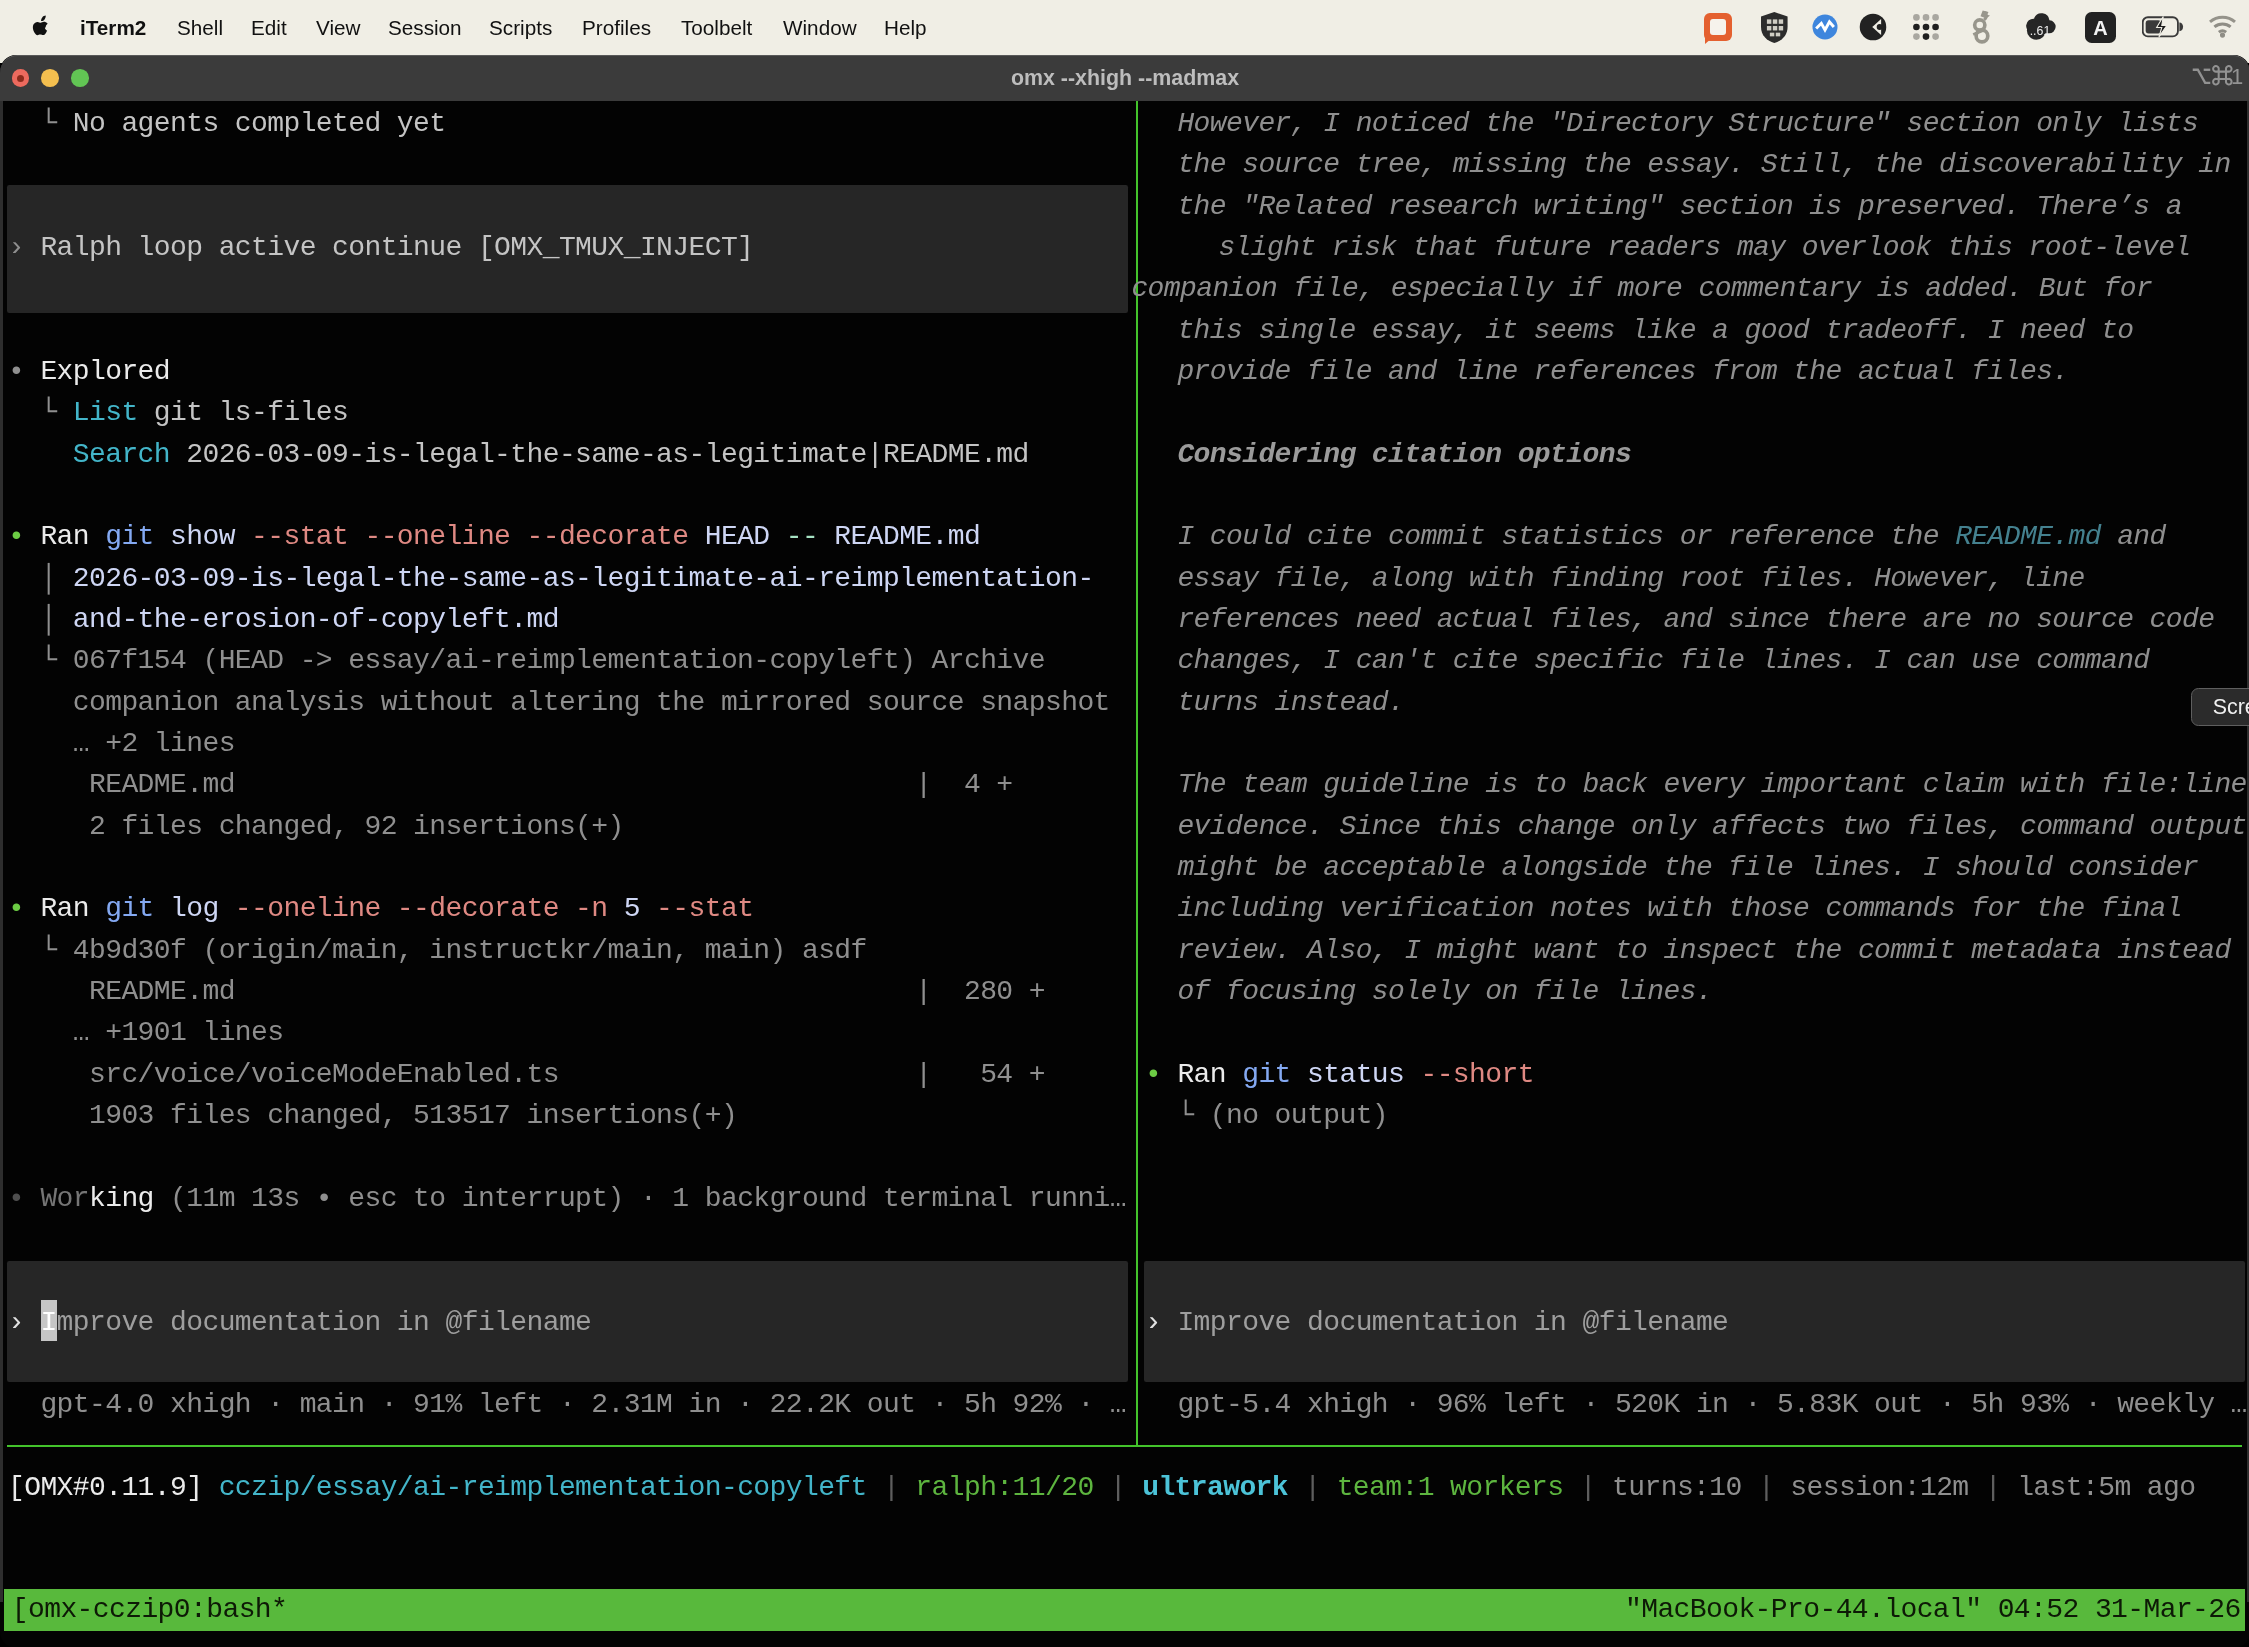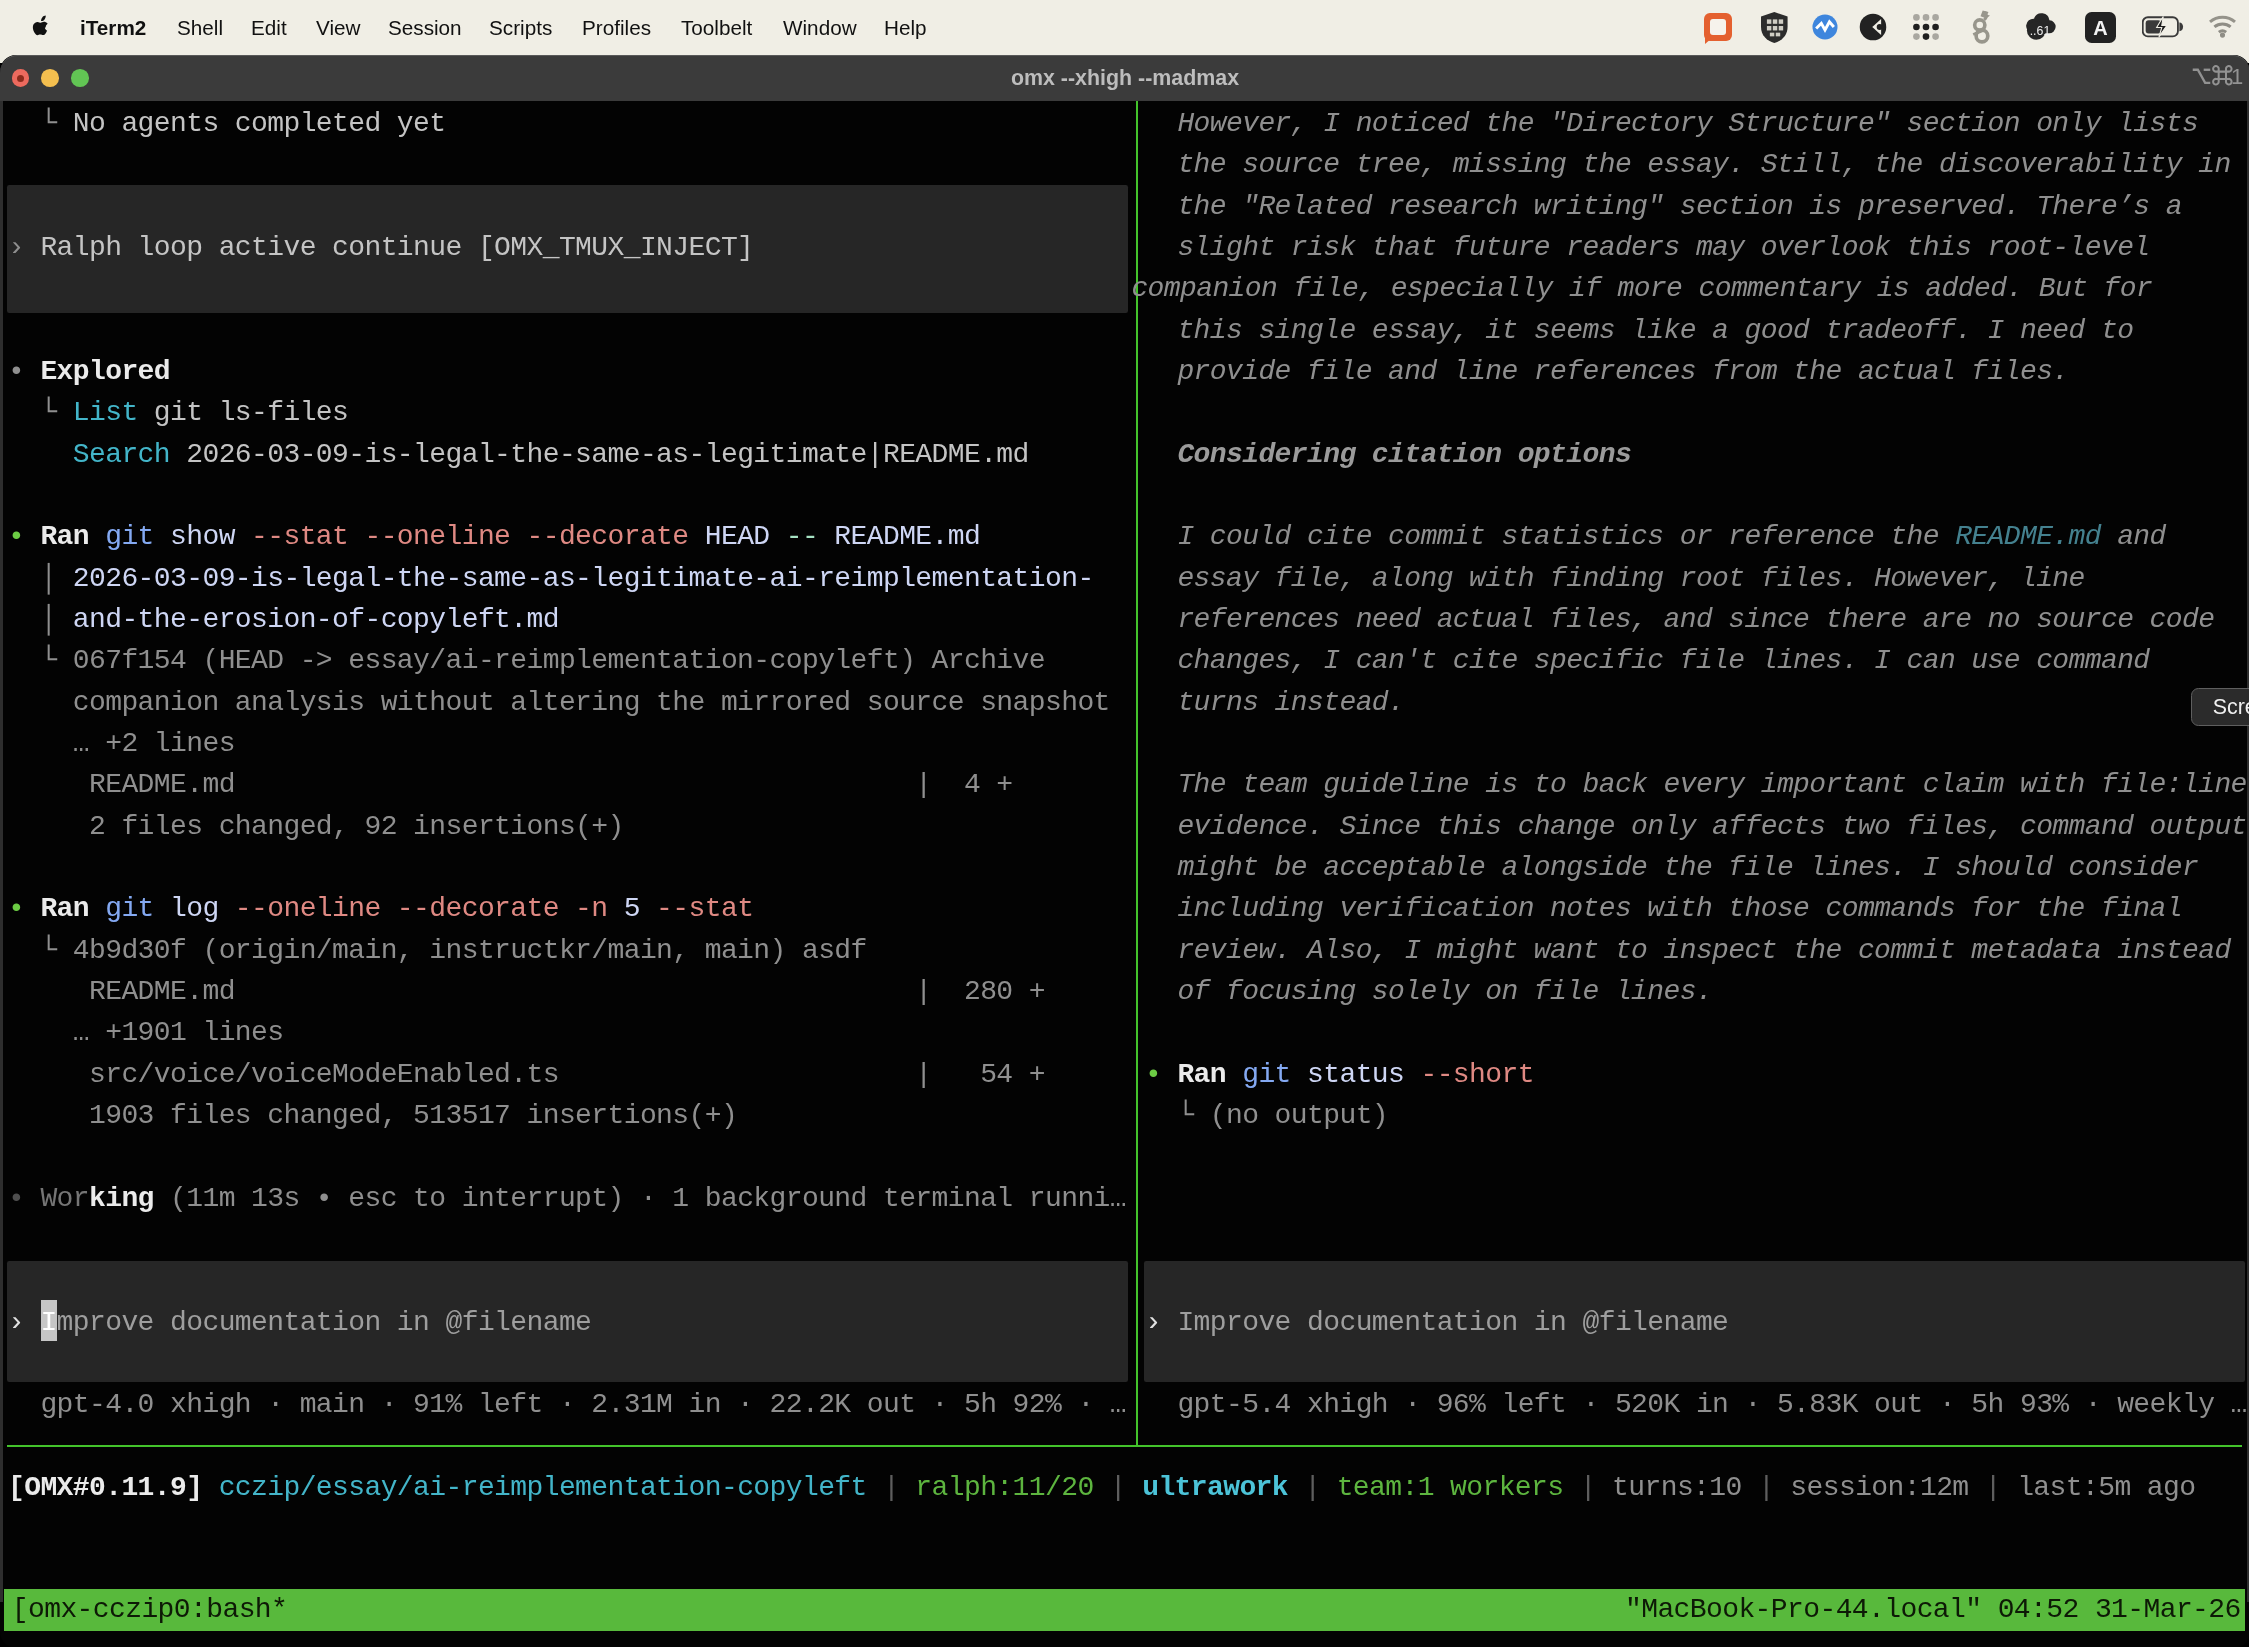--- a/index.html
+++ b/index.html
@@ -5,21 +5,21 @@
 body{font-family:"Liberation Sans",sans-serif;position:relative}
 .menubar{position:absolute;left:0;top:0;width:2250px;height:63px;background:#f0eee5}
 .mi{position:absolute;top:0;height:55px;line-height:56px;font-size:20.7px;color:#111}
 .win{position:absolute;left:0;top:55px;width:2250px;height:1593px;background:#030303;border-radius:16px}
 .tbar{position:absolute;left:0;top:0;width:2250px;height:46px;background:#3b3b3b;border-radius:17.7px 17.7px 0 0;border-top:1.5px solid #595959}
 .tb{position:absolute;top:13.3px;width:17.7px;height:17.7px;border-radius:50%}
 .title{position:absolute;left:0;top:0;width:2250px;height:46px;text-align:center;line-height:44px;font-size:21.4px;font-weight:700;color:#bdbdbd}
 .term{position:absolute;left:0;top:46px;width:2250px;height:1547px;font-family:"Liberation Mono",monospace}
 .tl{position:absolute;white-space:pre;font-size:28px;line-height:41px;letter-spacing:-0.6px;color:#8f8f8f}
 .it{font-style:italic}
-.g{color:#8f8f8f} .u{color:#c4c4c4} .wb{color:#ebebeb;font-weight:700}
+.g{color:#8f8f8f} .u{color:#c4c4c4} .wb{color:#ebebeb;font-weight:400}
 .gb{color:#6ccc44} .dg{color:#4f4f4f} .dgb{color:#757575;font-weight:400}
 .bl{color:#84a9f2} .pe{color:#ced6f4} .pk{color:#df8983} .mi2{color:#a6e2c3}
 .cy{color:#43b5c9} .cyb{color:#4cc3d8;font-weight:700} .gr{color:#5db53f}
 .tea{color:#44818f} .ds{color:#5e5e5e}
 .mi2,.mi3{}
 .cur{color:#ffffff} .pr{color:#e2e2e2} .inp{color:#9e9e9e} .gbd{color:#9b9b9b;font-weight:700}
 .box{position:absolute;background:#262626;border-radius:2.2px}
 .bar .bk{color:#0d1a06}
 .bar{font-size:28px}
 </style></head><body>
@@ -159,21 +159,21 @@
 <div class="tl" style="left:8px;top:957px"><span class="g">    … +1901 lines</span></div>
 <div class="tl" style="left:8px;top:999px"><span class="g">     src/voice/voiceModeEnabled.ts                      |   54 +</span></div>
 <div class="tl" style="left:8px;top:1040px"><span class="g">     1903 files changed, 513517 insertions(+)</span></div>
 <div class="tl" style="left:8px;top:1123px"><span class="dg">• </span><span class="dgb">Wor</span><span class="wb">king</span><span class="g"> (11m 13s • esc to interrupt) · 1 background terminal runni…</span></div>
 <div class="tl" style="left:8px;top:1247px"><span class="pr">› </span><span class="cur">I</span><span class="inp">mprove documentation in @filename</span></div>
 <div class="tl" style="left:8px;top:1329px"><span class="g">  gpt-4.0 xhigh · main · 91% left · 2.31M in · 22.2K out · 5h 92% · …</span></div>
 <div class="tl" style="left:8px;top:1412px"><span class="wb">[OMX#0.11.9]</span><span class="cy"> cczip/essay/ai-reimplementation-copyleft</span><span class="ds"> | </span><span class="gr">ralph:11/20</span><span class="ds"> | </span><span class="cyb">ultrawork</span><span class="ds"> | </span><span class="gr">team:1 workers</span><span class="ds"> | </span><span class="g">turns:10</span><span class="ds"> | </span><span class="g">session:12m</span><span class="ds"> | </span><span class="g">last:5m ago</span></div>
 <div class="tl" style="left:1145px;top:48px"><span class="g it">  However, I noticed the "Directory Structure" section only lists</span></div>
 <div class="tl" style="left:1145px;top:89px"><span class="g it">  the source tree, missing the essay. Still, the discoverability in</span></div>
 <div class="tl" style="left:1145px;top:131px"><span class="g it">  the "Related research writing" section is preserved. There’s a</span></div>
-<div class="tl" style="left:1145px;top:172px"><span class="g it">  slight risk that future readers may overlook this root-level</span></div>
+<div class="tl" style="left:1186px;top:172px"><span class="g it">  slight risk that future readers may overlook this root-level</span></div>
 <div class="tl" style="left:1099px;top:213px"><span class="g it">  companion file, especially if more commentary is added. But for</span></div>
 <div class="tl" style="left:1145px;top:255px"><span class="g it">  this single essay, it seems like a good tradeoff. I need to</span></div>
 <div class="tl" style="left:1145px;top:296px"><span class="g it">  provide file and line references from the actual files.</span></div>
 <div class="tl" style="left:1145px;top:503px"><span class="g it">  essay file, along with finding root files. However, line</span></div>
 <div class="tl" style="left:1145px;top:544px"><span class="g it">  references need actual files, and since there are no source code</span></div>
 <div class="tl" style="left:1145px;top:585px"><span class="g it">  changes, I can't cite specific file lines. I can use command</span></div>
 <div class="tl" style="left:1145px;top:627px"><span class="g it">  turns instead.</span></div>
 <div class="tl" style="left:1145px;top:709px"><span class="g it">  The team guideline is to back every important claim with file:line</span></div>
 <div class="tl" style="left:1145px;top:751px"><span class="g it">  evidence. Since this change only affects two files, command output</span></div>
 <div class="tl" style="left:1145px;top:792px"><span class="g it">  might be acceptable alongside the file lines. I should consider</span></div>

